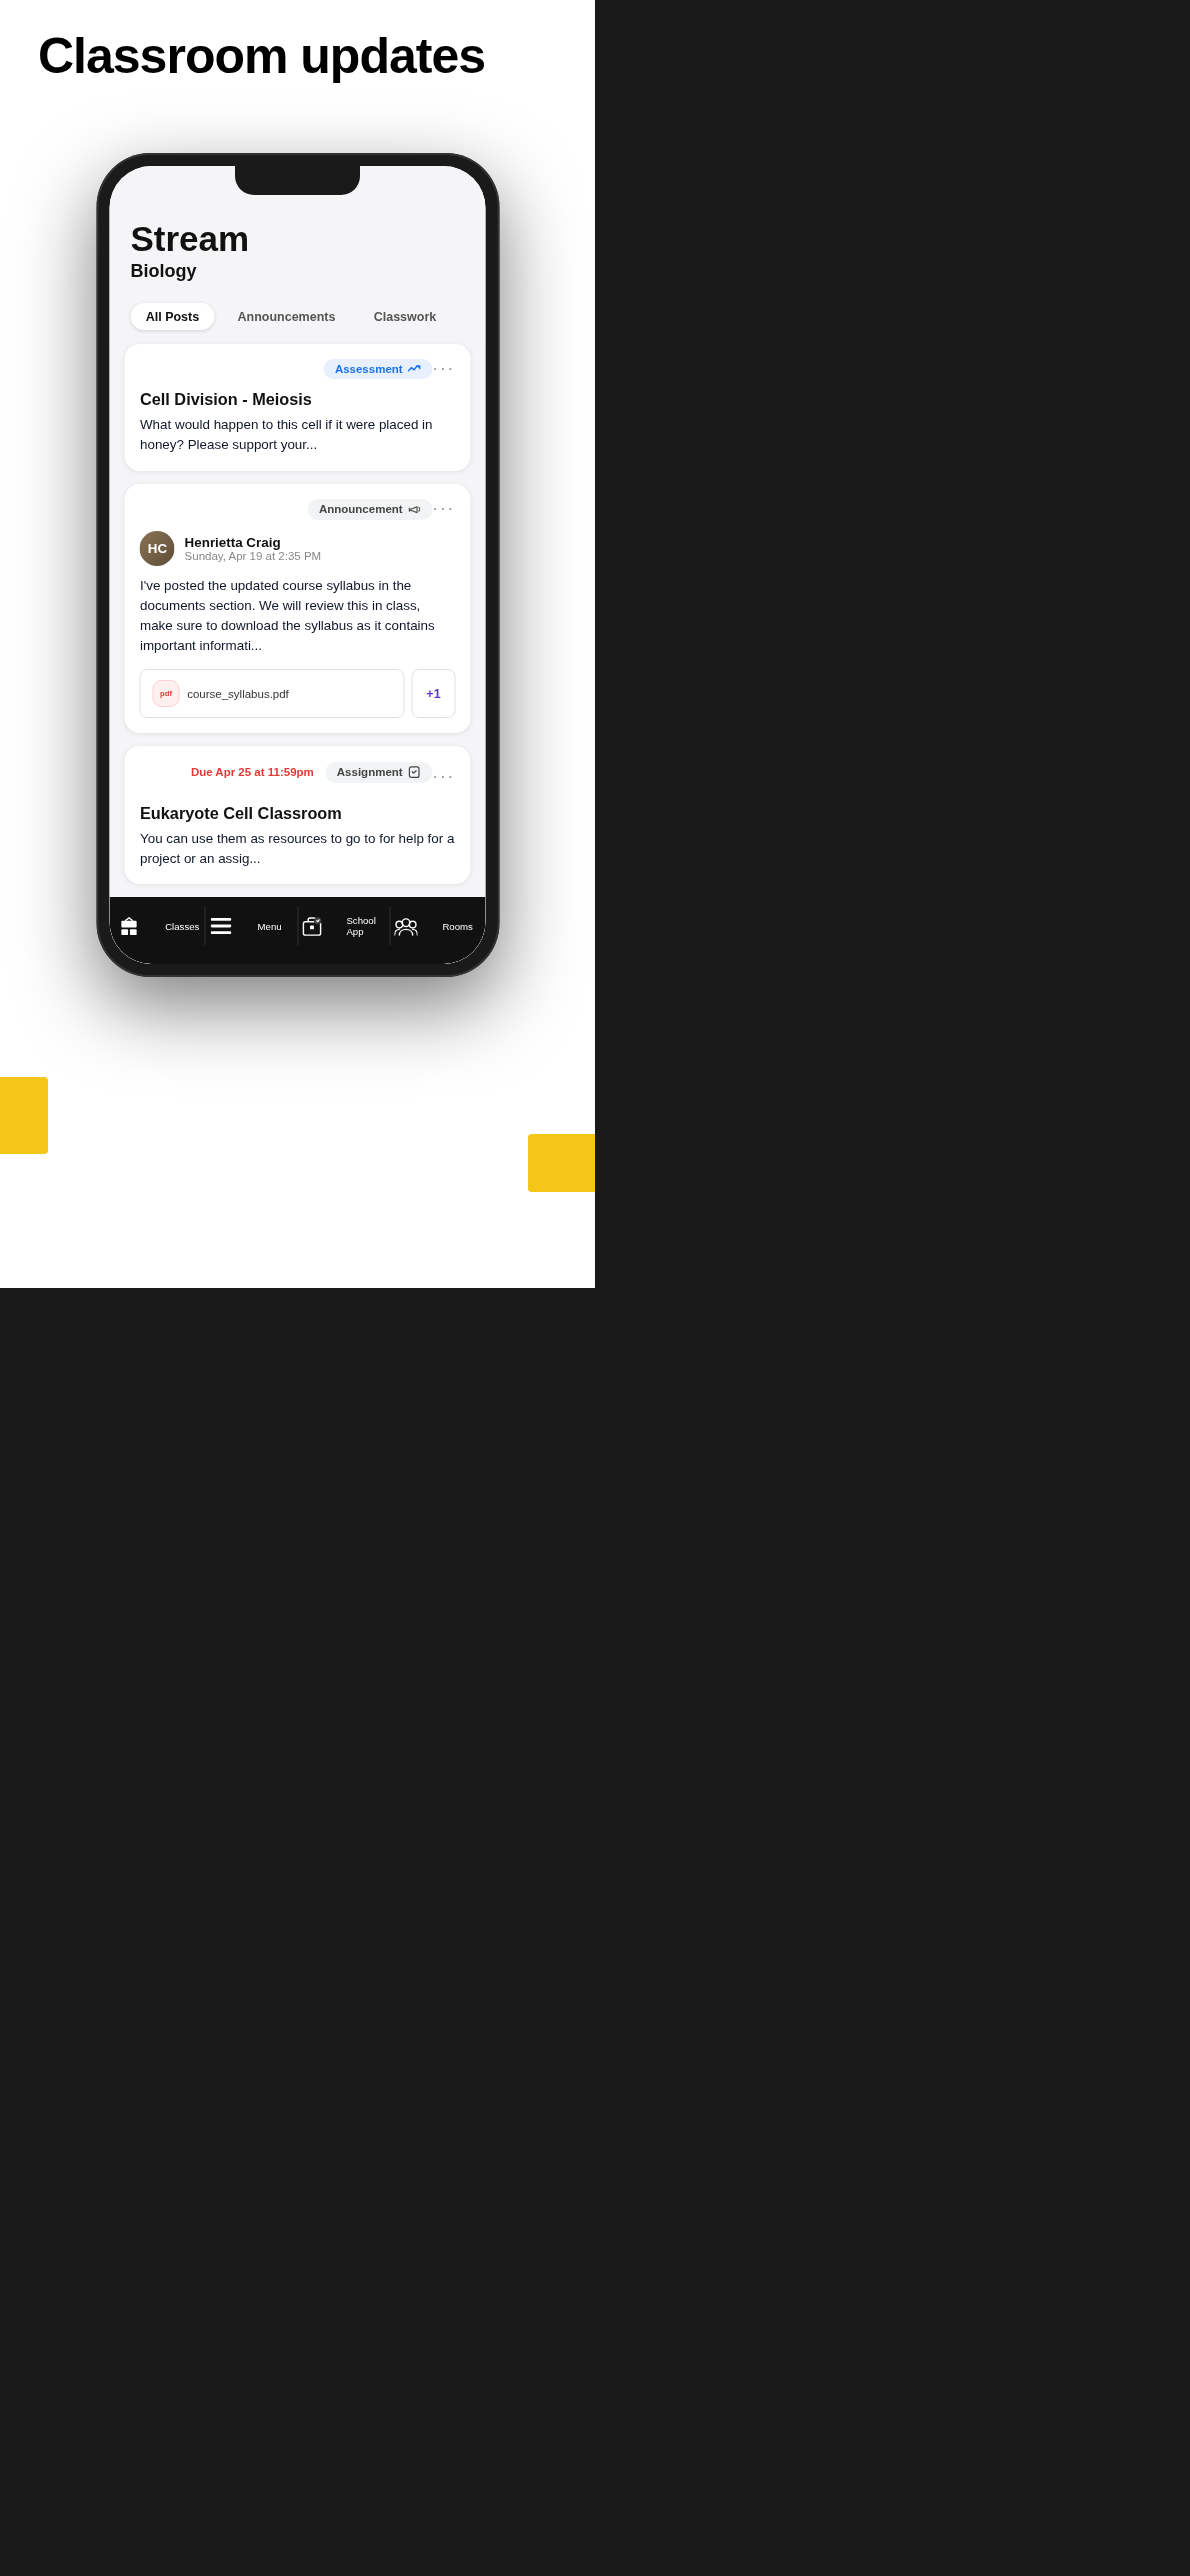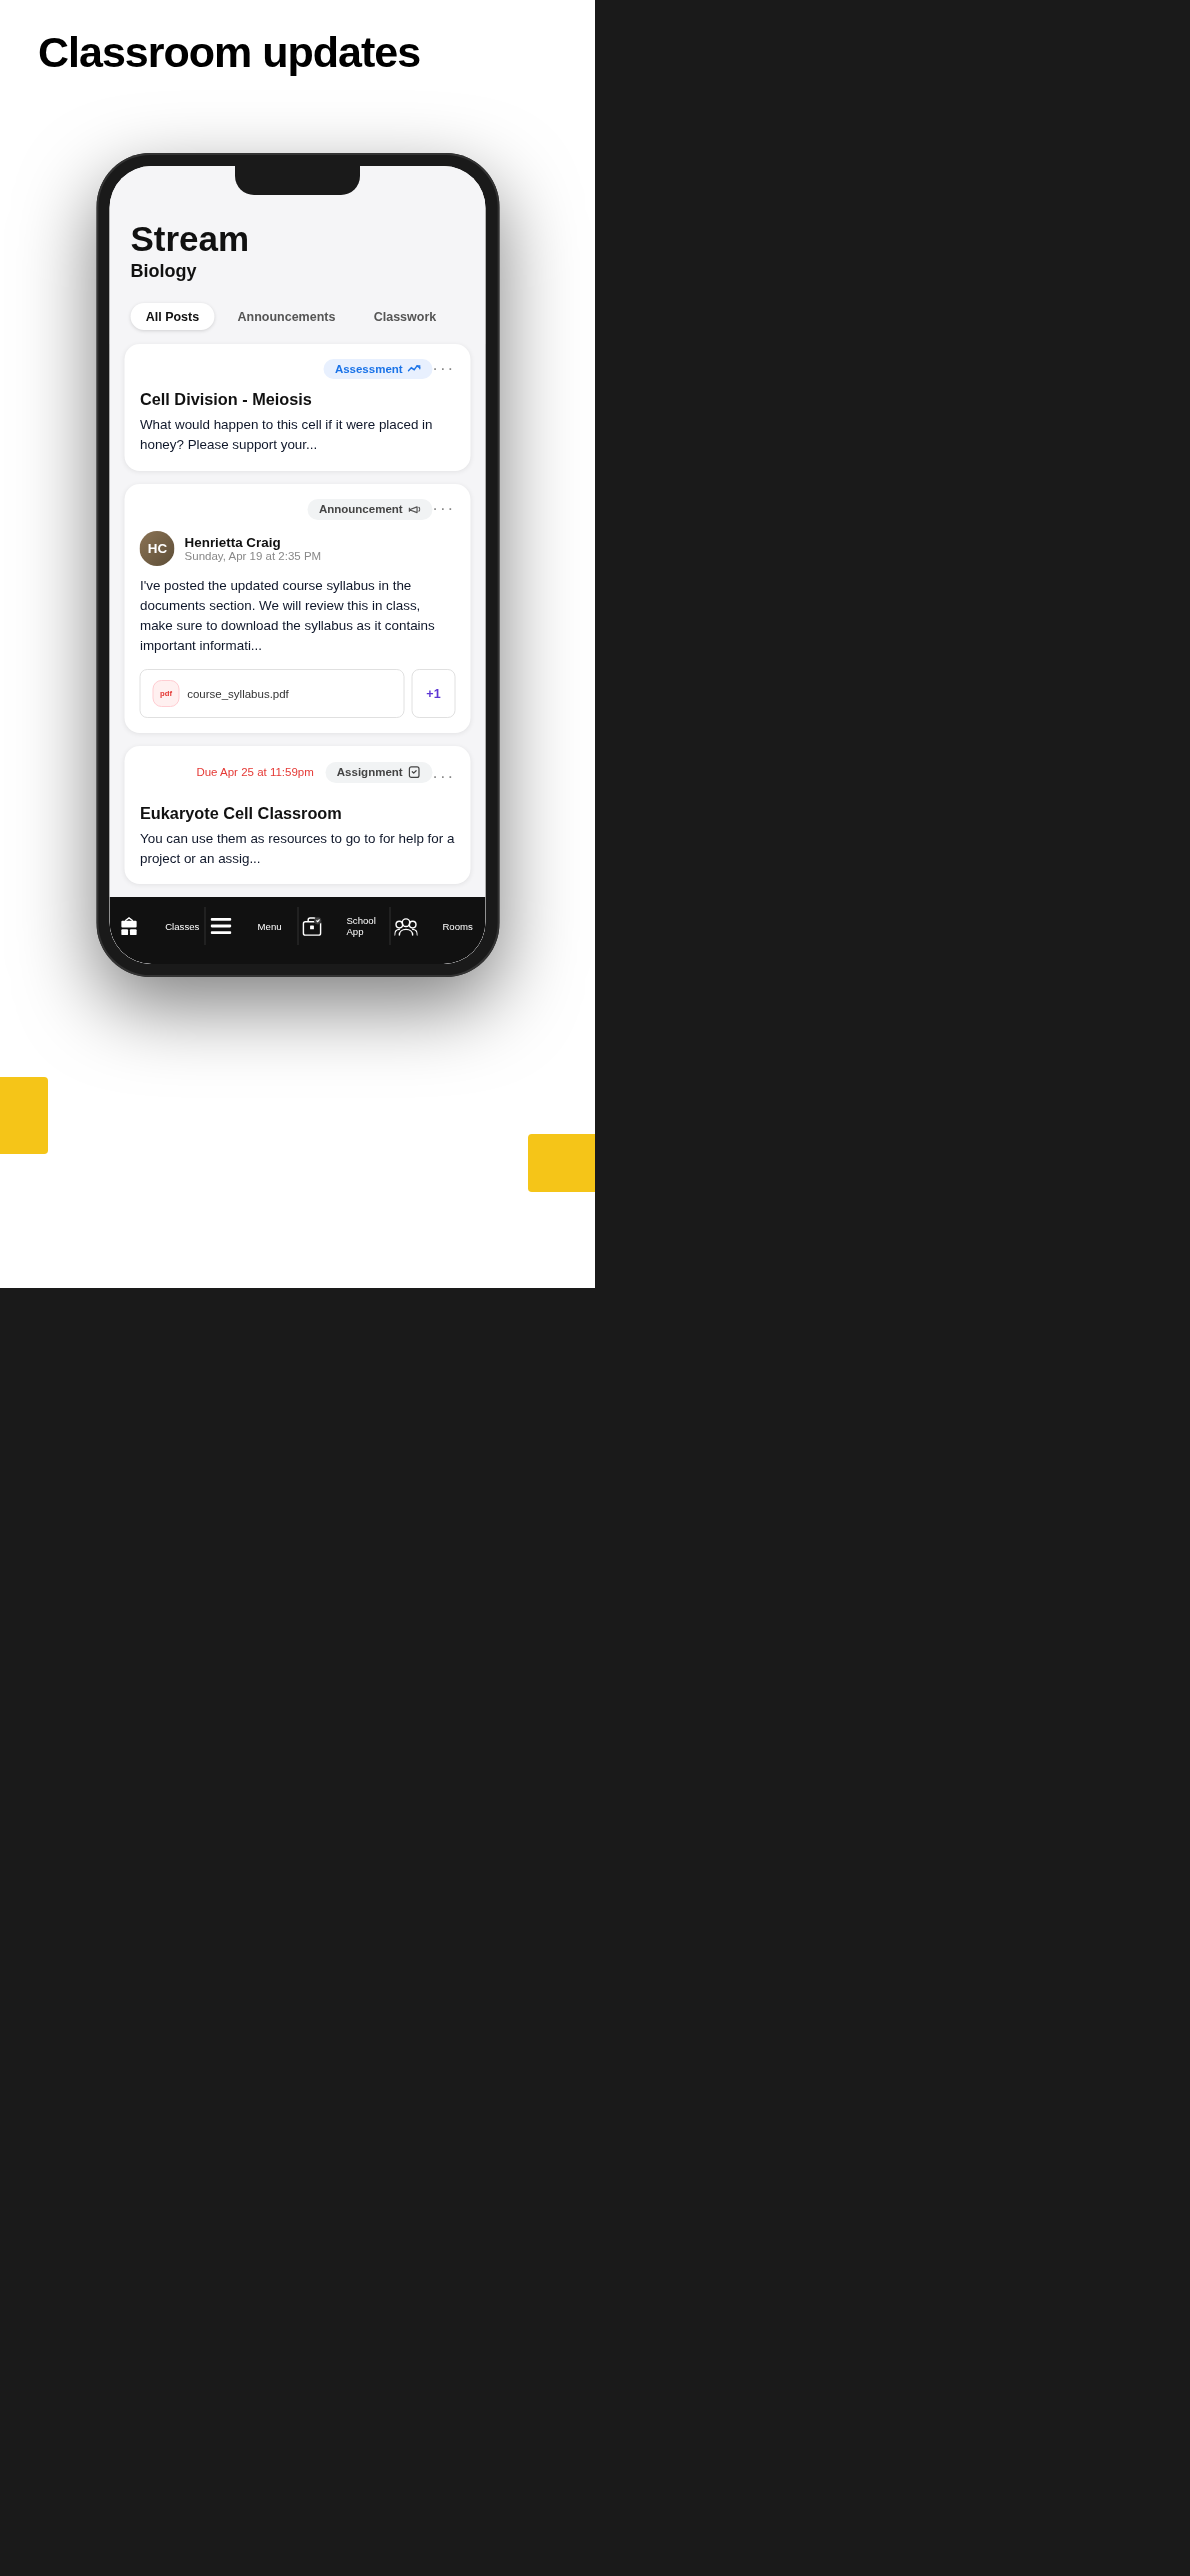--- a/index.html
+++ b/index.html
@@ -44,21 +44,21 @@
 
     .header-section {
       position: absolute;
       top: 29px;
       left: 38px;
       right: 38px;
       z-index: 2;
     }
 
     .page-title {
-      font-size: 43px;
+      font-size: 50px;
       font-weight: 900;
       color: #000;
       line-height: 1.1;
       letter-spacing: -1px;
     }
 
     
     .phone-frame {
       position: absolute;
       top: 153px;
@@ -316,21 +316,21 @@
     
     .due-row {
       display: flex;
       align-items: center;
       gap: 11.5px;
       margin-bottom: 9.6px;
     }
 
     .due-text {
       font-size: 11.5px;
-      font-weight: 400;
+      font-weight: 700;
       color: #e53935;
     }
 
     
     .bottom-bar {
       position: absolute;
       bottom: 0;
       left: 0;
       right: 0;
       height: 67px;

